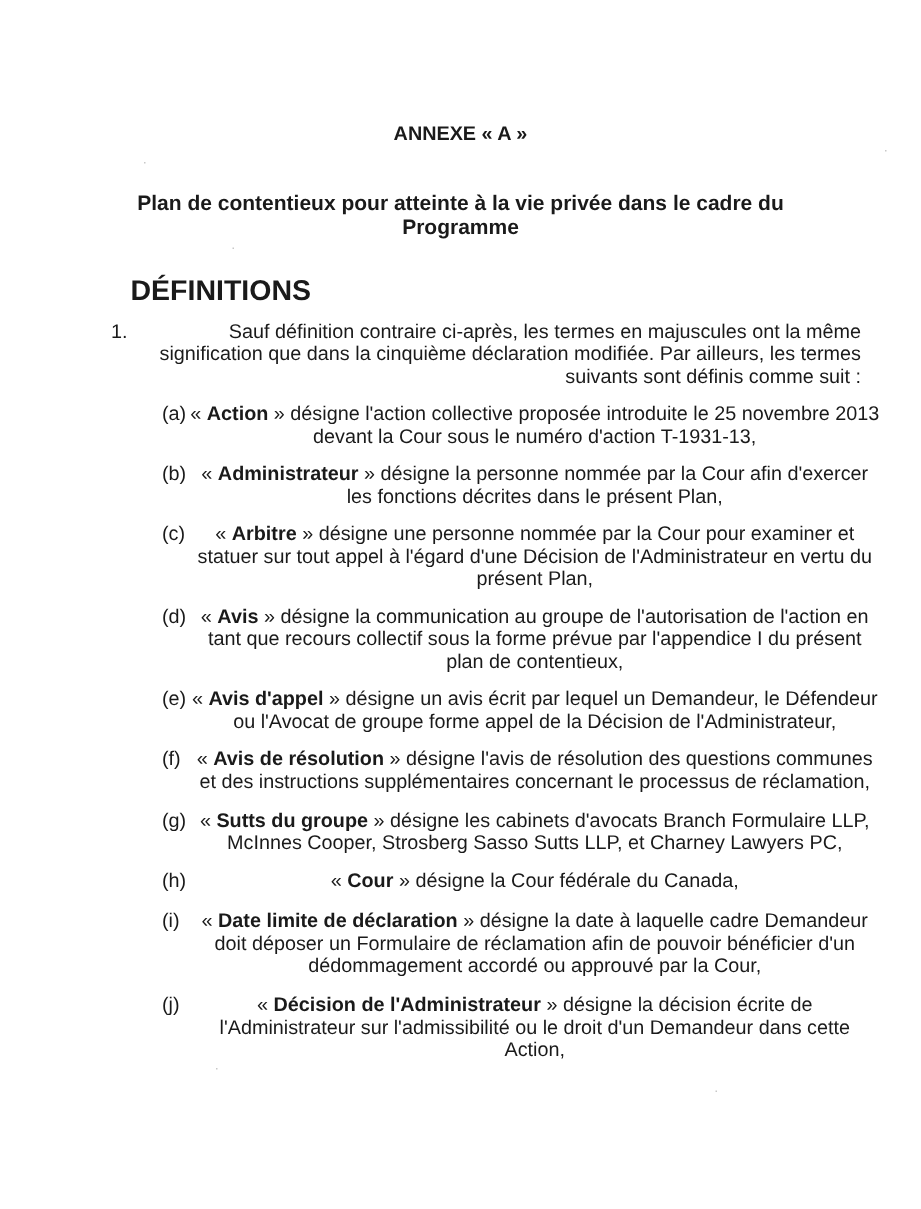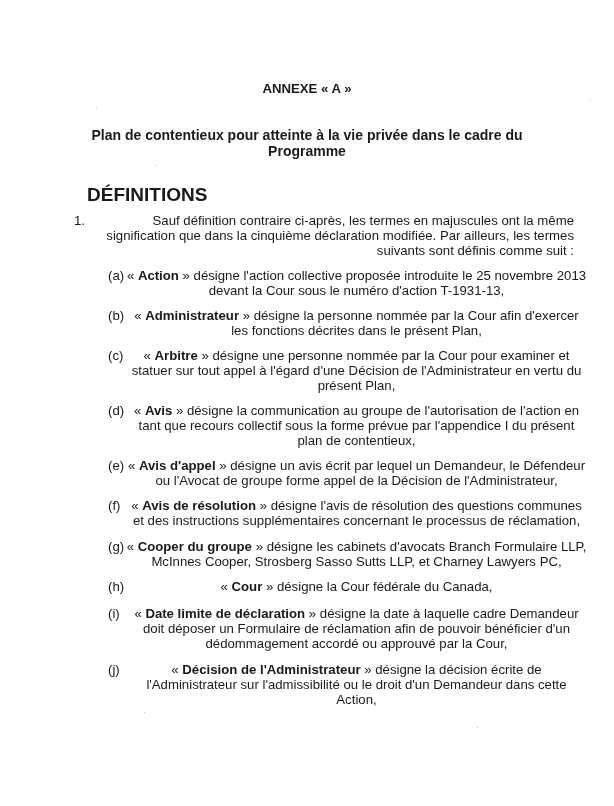--- a/index.html
+++ b/index.html
@@ -70,21 +70,21 @@
     <div class="def" style="top:458px">
       <span class="letter">(e)</span>
       <div class="body"><span>« </span><span class="term">Avis d'appel</span><span> »</span><span> désigne un avis écrit par lequel un Demandeur, le Défendeur ou l'Avocat de groupe forme appel de la Décision de l'Administrateur,</span></div>
     </div>
     <div class="def" style="top:498px">
       <span class="letter">(f)</span>
       <div class="body"><span>« </span><span class="term">Avis de résolution</span><span> »</span><span> désigne l'avis de résolution des questions communes et des instructions supplémentaires concernant le processus de réclamation,</span></div>
     </div>
     <div class="def" style="top:539px">
       <span class="letter">(g)</span>
-      <div class="body"><span>« </span><span class="term">Cooper du groupe</span><span> »</span><span> désigne les cabinets d'avocats Branch Formulaire LLP, McInnes Cooper, Strosberg Sasso Sutts LLP, et Charney Lawyers PC,</span></div>
+      <div class="body"><span>« </span><span class="term">Sutts du groupe</span><span> »</span><span> désigne les cabinets d'avocats Branch Formulaire LLP, McInnes Cooper, Strosberg Sasso Sutts LLP, et Charney Lawyers PC,</span></div>
     </div>
     <div class="def" style="top:579px">
       <span class="letter">(h)</span>
       <div class="body"><span>« </span><span class="term">Cour</span><span> »</span><span> désigne la Cour fédérale du Canada,</span></div>
     </div>
     <div class="def" style="top:606px">
       <span class="letter">(i)</span>
       <div class="body"><span>« </span><span class="term">Date limite de déclaration</span><span> »</span><span> désigne la date à laquelle cadre Demandeur doit déposer un Formulaire de réclamation afin de pouvoir bénéficier d'un dédommagement accordé ou approuvé par la Cour,</span></div>
     </div>
     <div class="def" style="top:662px">

